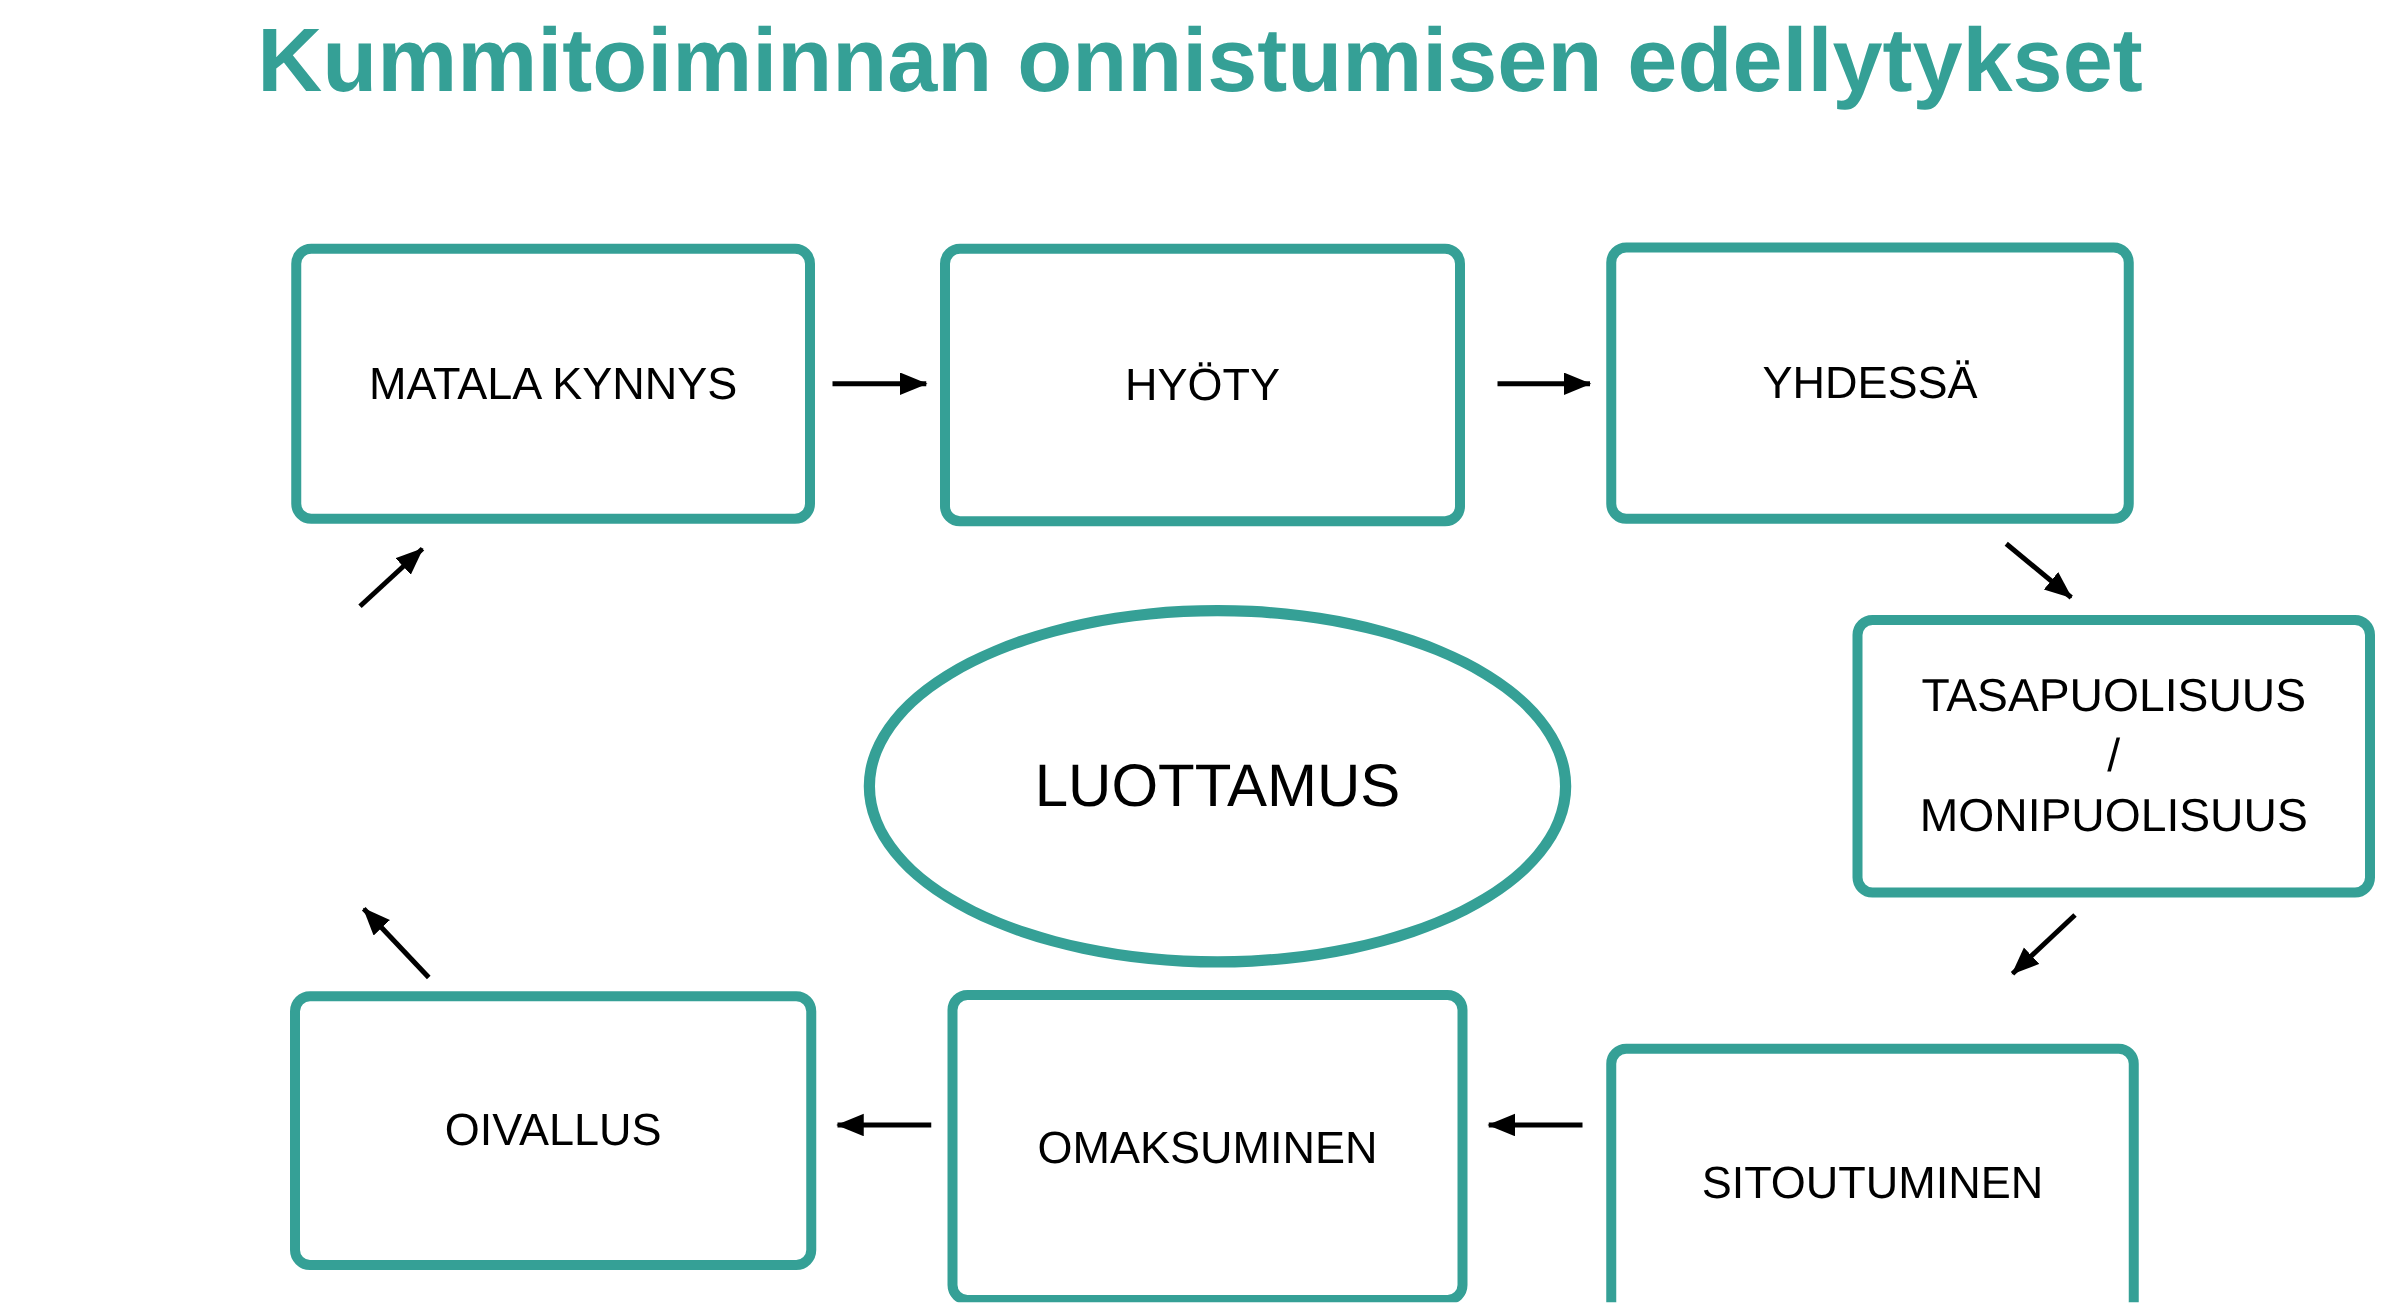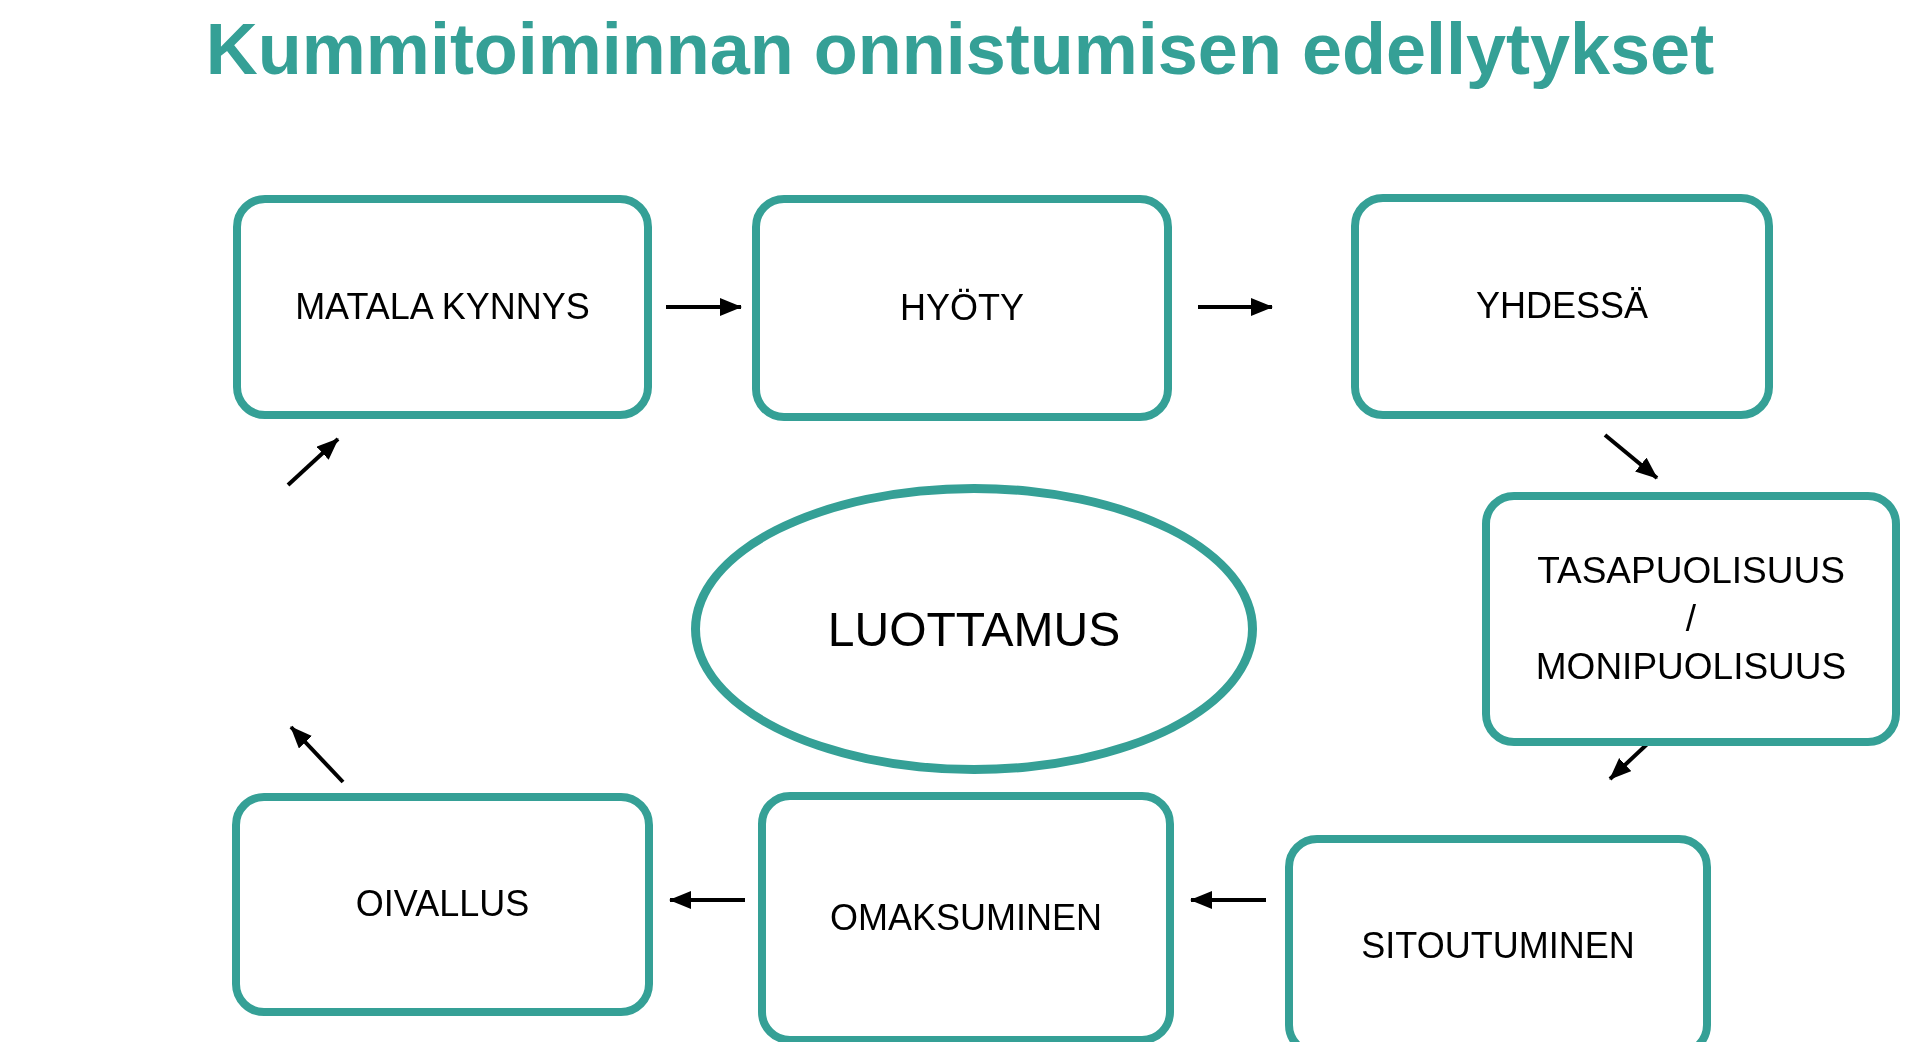--- a/index.html
+++ b/index.html
@@ -33,21 +33,21 @@
   .arrows-layer {
     position: absolute;
     left: 0; top: 0;
     width: 1920px;
     height: 1042px;
   }
   .node {
     position: absolute;
     background: var(--background);
     border: 8px solid var(--accent);
-    border-radius: 32px;
+    border-radius: 16px;
     display: flex;
     flex-direction: column;
     align-items: center;
     justify-content: center;
     text-align: center;
     font-size: 36px;
     line-height: 1.3;
     color: var(--text);
   }
   .node .node-line { display: block; white-space: nowrap; }
@@ -90,25 +90,25 @@
   </svg>
 
   <div class="node" style="left:233px; top:195px; width:419px; height:224px;">
     <span class="node-line">MATALA KYNNYS</span>
   </div>
 
   <div class="node" style="left:752px; top:195px; width:420px; height:226px;">
     <span class="node-line">HYÖTY</span>
   </div>
 
-  <div class="node" style="left:1351px; top:194px; width:422px; height:225px;">
+  <div class="node" style="left:1285px; top:194px; width:422px; height:225px;">
     <span class="node-line">YHDESSÄ</span>
   </div>
 
-  <div class="node" style="left:1482px; top:492px; width:418px; height:254px; font-size:37px;">
+  <div class="node" style="left:1482px; top:492px; width:418px; height:226px; font-size:37px;">
     <span class="node-line">TASAPUOLISUUS</span>
     <span class="node-line">/</span>
     <span class="node-line">MONIPUOLISUUS</span>
   </div>
 
   <div class="node" style="left:1285px; top:792px; width:426px; height:222px;margin-top:43px;">
     <span class="node-line">SITOUTUMINEN</span>
   </div>
 
   <div class="node" style="left:758px; top:792px; width:416px; height:252px;">

